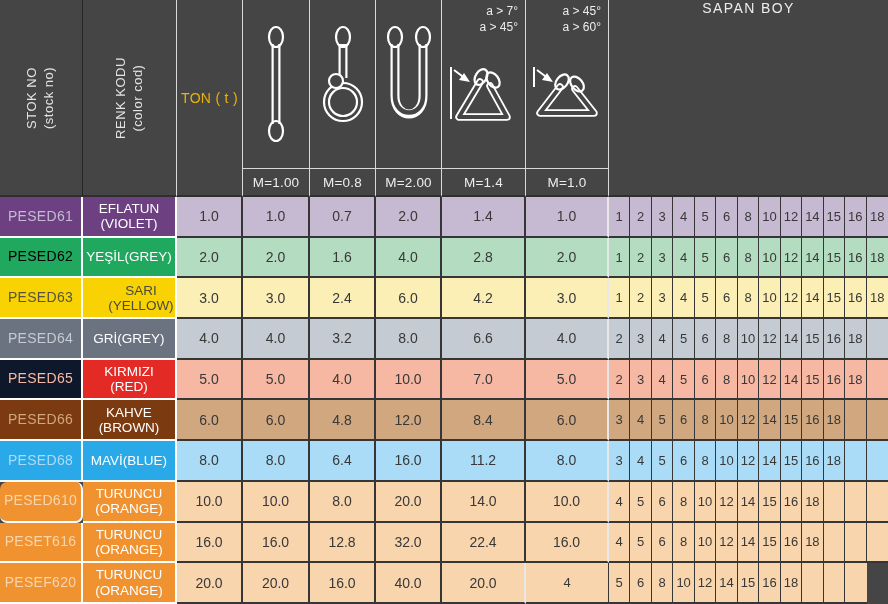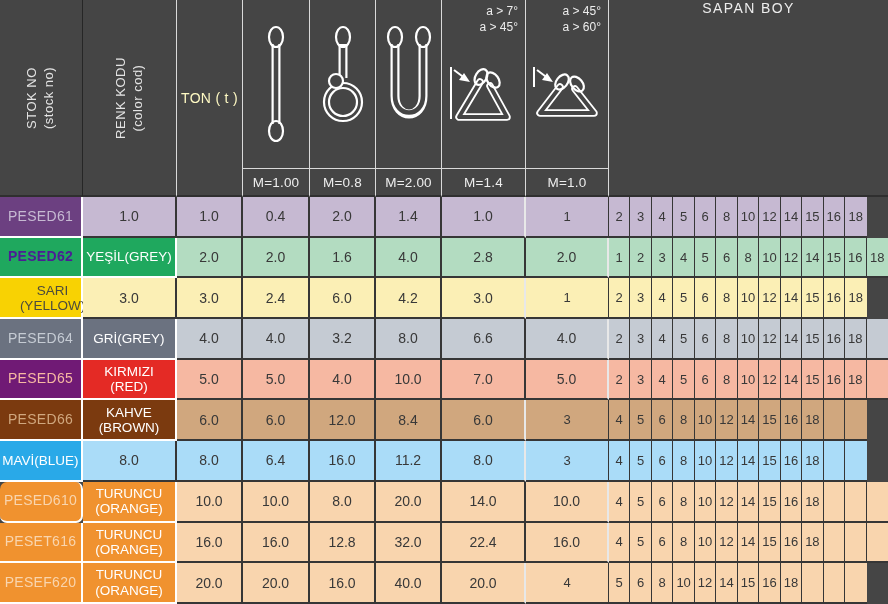--- a/index.html
+++ b/index.html
@@ -11,21 +11,21 @@
     background:#454545;
     font-family:"Liberation Sans", sans-serif;
     overflow:hidden;
   }
   
   .hcell { position:relative; background:#454545; box-sizing:border-box; border-bottom:2px solid #2f2f2f; }
   .h-stok { grid-column:1; grid-row:1/3; border-right:1px solid #262626; }
   .h-renk { grid-column:2; grid-row:1/3; border-right:1px solid #d9d9d9; }
   .h-ton  { grid-column:3; grid-row:1/3; border-right:1px solid #d9d9d9;
             display:flex; align-items:center; justify-content:center;
-            color:#fef9c3; font-size:14px; letter-spacing:.3px; }
+            color:#eab308; font-size:14px; letter-spacing:.3px; }
   .h-icon { grid-row:1; display:flex; align-items:center; justify-content:center;
             border-right:1px solid #d9d9d9; box-sizing:border-box; background:#454545; position:relative; }
   .h-m    { grid-row:2; border-top:1px solid #d9d9d9; border-right:1px solid #d9d9d9;
             box-sizing:border-box; background:#454545; border-bottom:2px solid #2f2f2f;
             display:flex; align-items:center; justify-content:center;
             color:#ededed; font-size:13.5px; letter-spacing:.2px; }
   .h-sapan{ grid-column:9/22; grid-row:1/3;
             display:flex; justify-content:center;
             color:#ededed; font-size:14px; letter-spacing:1.4px; }
   .vtext  { position:absolute; top:50%; left:50%;
@@ -145,40 +145,44 @@
     </div>
   <div class="h-m" style="grid-column:8">
       <span>M=1.0</span>
     </div>
 
   <div class="hcell h-sapan">
     <span>SAPAN BOY</span>
   </div>
 
 <div class="c lab stock" style="grid-row: 3; background: rgb(108, 64, 129); color: rgb(198, 185, 210);">PESED61</div>
+    <div class="c lab" style="grid-row: 3; background: rgb(108, 64, 129); color: rgb(255, 255, 255);">
+      <div>EFLATUN</div>
+      <div>(VIOLET)</div>
+    </div>
     <div class="c" style="grid-row: 3; background: rgb(198, 185, 210);">1.0</div>
     <div class="c" style="grid-row: 3; background: rgb(198, 185, 210);">1.0</div>
-    <div class="c" style="grid-row: 3; background: rgb(198, 185, 210);">0.4</div>
+    <div class="c" style="grid-row: 3; background: rgb(198, 185, 210);">0.7</div>
     <div class="c" style="grid-row: 3; background: rgb(198, 185, 210);">2.0</div>
     <div class="c" style="grid-row: 3; background: rgb(198, 185, 210);">1.4</div>
     <div class="c white-r" style="grid-row: 3; background: rgb(198, 185, 210);">1.0</div>
     <div class="c sapan" style="grid-row: 3; background: rgb(198, 185, 210);">1</div>
     <div class="c sapan" style="grid-row: 3; background: rgb(198, 185, 210);">2</div>
     <div class="c sapan" style="grid-row: 3; background: rgb(198, 185, 210);">3</div>
     <div class="c sapan" style="grid-row: 3; background: rgb(198, 185, 210);">4</div>
     <div class="c sapan" style="grid-row: 3; background: rgb(198, 185, 210);">5</div>
     <div class="c sapan" style="grid-row: 3; background: rgb(198, 185, 210);">6</div>
     <div class="c sapan" style="grid-row: 3; background: rgb(198, 185, 210);">8</div>
     <div class="c sapan" style="grid-row: 3; background: rgb(198, 185, 210);">10</div>
     <div class="c sapan" style="grid-row: 3; background: rgb(198, 185, 210);">12</div>
     <div class="c sapan" style="grid-row: 3; background: rgb(198, 185, 210);">14</div>
     <div class="c sapan" style="grid-row: 3; background: rgb(198, 185, 210);">15</div>
     <div class="c sapan" style="grid-row: 3; background: rgb(198, 185, 210);">16</div>
     <div class="c sapan no-r" style="grid-row: 3; background: rgb(198, 185, 210);">18</div>
-    <div class="c lab stock" style="grid-row: 4; background: rgb(31, 168, 94); color: #4c1d95; font-weight: bold;">PESED62</div>
+    <div class="c lab stock" style="grid-row: 4; background: rgb(31, 168, 94); color: #000000;">PESED62</div>
     <div class="c lab" style="grid-row: 4; background: rgb(31, 168, 94); color: rgb(255, 255, 255);">
       <div>YEŞİL(GREY)</div>
     </div>
     <div class="c" style="grid-row: 4; background: rgb(179, 220, 193);">2.0</div>
     <div class="c" style="grid-row: 4; background: rgb(179, 220, 193);">2.0</div>
     <div class="c" style="grid-row: 4; background: rgb(179, 220, 193);">1.6</div>
     <div class="c" style="grid-row: 4; background: rgb(179, 220, 193);">4.0</div>
     <div class="c" style="grid-row: 4; background: rgb(179, 220, 193);">2.8</div>
     <div class="c white-r" style="grid-row: 4; background: rgb(179, 220, 193);">2.0</div>
     <div class="c sapan" style="grid-row: 4; background: rgb(179, 220, 193);">1</div>
@@ -187,20 +191,21 @@
     <div class="c sapan" style="grid-row: 4; background: rgb(179, 220, 193);">4</div>
     <div class="c sapan" style="grid-row: 4; background: rgb(179, 220, 193);">5</div>
     <div class="c sapan" style="grid-row: 4; background: rgb(179, 220, 193);">6</div>
     <div class="c sapan" style="grid-row: 4; background: rgb(179, 220, 193);">8</div>
     <div class="c sapan" style="grid-row: 4; background: rgb(179, 220, 193);">10</div>
     <div class="c sapan" style="grid-row: 4; background: rgb(179, 220, 193);">12</div>
     <div class="c sapan" style="grid-row: 4; background: rgb(179, 220, 193);">14</div>
     <div class="c sapan" style="grid-row: 4; background: rgb(179, 220, 193);">15</div>
     <div class="c sapan" style="grid-row: 4; background: rgb(179, 220, 193);">16</div>
     <div class="c sapan no-r" style="grid-row: 4; background: rgb(179, 220, 193);">18</div>
+    <div class="c lab stock" style="grid-row: 5; background: rgb(248, 210, 3); color: rgb(85, 85, 63);">PESED63</div>
     <div class="c lab" style="grid-row: 5; background: rgb(248, 210, 3); color: rgb(75, 75, 62); padding-left: 24px;">
       <div>SARI</div>
       <div>(YELLOW)</div>
     </div>
     <div class="c" style="grid-row: 5; background: rgb(251, 239, 181);">3.0</div>
     <div class="c" style="grid-row: 5; background: rgb(251, 239, 181);">3.0</div>
     <div class="c" style="grid-row: 5; background: rgb(251, 239, 181);">2.4</div>
     <div class="c" style="grid-row: 5; background: rgb(251, 239, 181);">6.0</div>
     <div class="c" style="grid-row: 5; background: rgb(251, 239, 181);">4.2</div>
     <div class="c white-r" style="grid-row: 5; background: rgb(251, 239, 181);">3.0</div>
@@ -233,21 +238,21 @@
     <div class="c sapan" style="grid-row: 6; background: rgb(197, 203, 211);">5</div>
     <div class="c sapan" style="grid-row: 6; background: rgb(197, 203, 211);">6</div>
     <div class="c sapan" style="grid-row: 6; background: rgb(197, 203, 211);">8</div>
     <div class="c sapan" style="grid-row: 6; background: rgb(197, 203, 211);">10</div>
     <div class="c sapan" style="grid-row: 6; background: rgb(197, 203, 211);">12</div>
     <div class="c sapan" style="grid-row: 6; background: rgb(197, 203, 211);">14</div>
     <div class="c sapan" style="grid-row: 6; background: rgb(197, 203, 211);">15</div>
     <div class="c sapan" style="grid-row: 6; background: rgb(197, 203, 211);">16</div>
     <div class="c sapan" style="grid-row: 6; background: rgb(197, 203, 211);">18</div>
     <div class="c sapan no-r" style="grid-row: 6; background: rgb(197, 203, 211);"></div>
-    <div class="c lab stock" style="grid-row: 7; background: #701a75; color: rgb(246, 184, 162);">PESED65</div>
+    <div class="c lab stock" style="grid-row: 7; background: #0f172a; color: rgb(246, 184, 162);">PESED65</div>
     <div class="c lab" style="grid-row: 7; background: rgb(228, 42, 37); color: rgb(255, 255, 255);">
       <div>KIRMIZI</div>
       <div>(RED)</div>
     </div>
     <div class="c" style="grid-row: 7; background: rgb(246, 184, 162);">5.0</div>
     <div class="c" style="grid-row: 7; background: rgb(246, 184, 162);">5.0</div>
     <div class="c" style="grid-row: 7; background: rgb(246, 184, 162);">4.0</div>
     <div class="c" style="grid-row: 7; background: rgb(246, 184, 162);">10.0</div>
     <div class="c" style="grid-row: 7; background: rgb(246, 184, 162);">7.0</div>
     <div class="c white-r" style="grid-row: 7; background: rgb(246, 184, 162);">5.0</div>
@@ -264,36 +269,38 @@
     <div class="c sapan" style="grid-row: 7; background: rgb(246, 184, 162);">16</div>
     <div class="c sapan" style="grid-row: 7; background: rgb(246, 184, 162);">18</div>
     <div class="c sapan no-r" style="grid-row: 7; background: rgb(246, 184, 162);"></div>
     <div class="c lab stock" style="grid-row: 8; background: rgb(123, 58, 15); color: rgb(208, 167, 126);">PESED66</div>
     <div class="c lab" style="grid-row: 8; background: rgb(123, 58, 15); color: rgb(255, 255, 255);">
       <div>KAHVE</div>
       <div>(BROWN)</div>
     </div>
     <div class="c" style="grid-row: 8; background: rgb(208, 167, 126);">6.0</div>
     <div class="c" style="grid-row: 8; background: rgb(208, 167, 126);">6.0</div>
+    <div class="c" style="grid-row: 8; background: rgb(208, 167, 126);">4.8</div>
     <div class="c" style="grid-row: 8; background: rgb(208, 167, 126);">12.0</div>
     <div class="c" style="grid-row: 8; background: rgb(208, 167, 126);">8.4</div>
     <div class="c white-r" style="grid-row: 8; background: rgb(208, 167, 126);">6.0</div>
     <div class="c sapan" style="grid-row: 8; background: rgb(208, 167, 126);">3</div>
     <div class="c sapan" style="grid-row: 8; background: rgb(208, 167, 126);">4</div>
     <div class="c sapan" style="grid-row: 8; background: rgb(208, 167, 126);">5</div>
     <div class="c sapan" style="grid-row: 8; background: rgb(208, 167, 126);">6</div>
     <div class="c sapan" style="grid-row: 8; background: rgb(208, 167, 126);">8</div>
     <div class="c sapan" style="grid-row: 8; background: rgb(208, 167, 126);">10</div>
     <div class="c sapan" style="grid-row: 8; background: rgb(208, 167, 126);">12</div>
     <div class="c sapan" style="grid-row: 8; background: rgb(208, 167, 126);">14</div>
     <div class="c sapan" style="grid-row: 8; background: rgb(208, 167, 126);">15</div>
     <div class="c sapan" style="grid-row: 8; background: rgb(208, 167, 126);">16</div>
     <div class="c sapan" style="grid-row: 8; background: rgb(208, 167, 126);">18</div>
     <div class="c sapan" style="grid-row: 8; background: rgb(208, 167, 126);"></div>
     <div class="c sapan no-r" style="grid-row: 8; background: rgb(208, 167, 126);"></div>
+    <div class="c lab stock" style="grid-row: 9; background: rgb(41, 169, 232); color: rgb(170, 220, 248);">PESED68</div>
     <div class="c lab" style="grid-row: 9; background: rgb(41, 169, 232); color: rgb(255, 255, 255);">
       <div>MAVİ(BLUE)</div>
     </div>
     <div class="c" style="grid-row: 9; background: rgb(170, 220, 248);">8.0</div>
     <div class="c" style="grid-row: 9; background: rgb(170, 220, 248);">8.0</div>
     <div class="c" style="grid-row: 9; background: rgb(170, 220, 248);">6.4</div>
     <div class="c" style="grid-row: 9; background: rgb(170, 220, 248);">16.0</div>
     <div class="c" style="grid-row: 9; background: rgb(170, 220, 248);">11.2</div>
     <div class="c white-r" style="grid-row: 9; background: rgb(170, 220, 248);">8.0</div>
     <div class="c sapan" style="grid-row: 9; background: rgb(170, 220, 248);">3</div>

